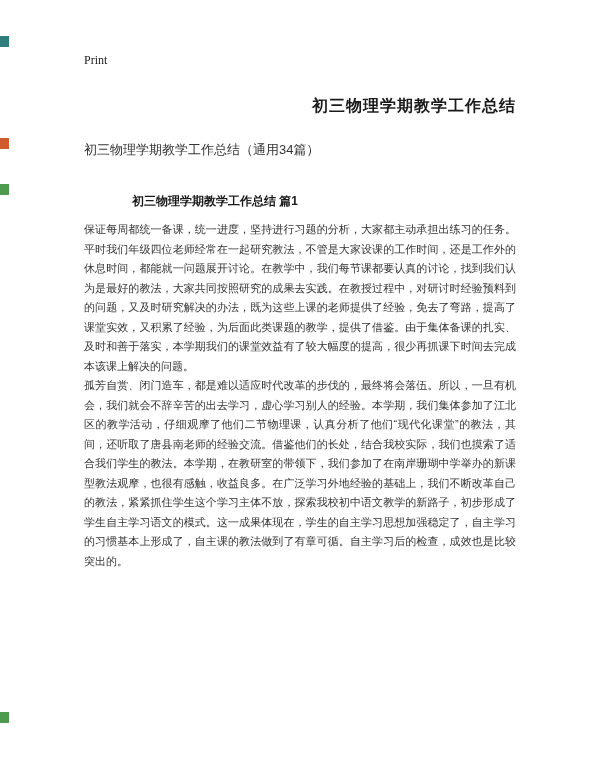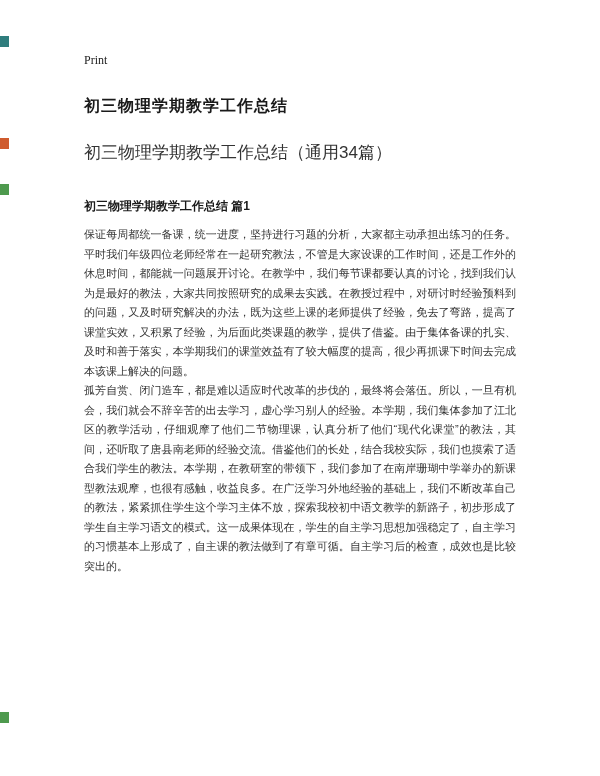--- a/index.html
+++ b/index.html
@@ -16,39 +16,39 @@
   }
   .print-label {
     font-family: "Liberation Serif", "DejaVu Serif", serif;
     font-size: 12px;
     color: #222222;
     margin-bottom: 28px;
     cursor: pointer;
     display: inline-block;
   }
   .doc-title {
-    text-align: left;
+    text-align: right;
     font-size: 16px;
     font-weight: bold;
     color: #1a1a1a;
     margin-bottom: 24px;
     letter-spacing: 1px;
   }
   .doc-subtitle {
-    font-size: 17px;
+    font-size: 13px;
     color: #333333;
     margin-bottom: 34px;
   }
   .sec-heading {
     font-size: 12px;
     font-weight: bold;
     color: #1a1a1a;
     margin: 22px 0 10px 0;
   }
-  .sec-heading.first { margin-top: 0; }
+  .sec-heading.first { margin-top: 0; margin-left: 48px; }
   .sec-body {
     font-size: 11px;
     line-height: 19.5px;
     text-align: justify;
     color: #333333;
     word-break: break-all;
   }
   .edge-marker {
     position: absolute;
     left: 0;

